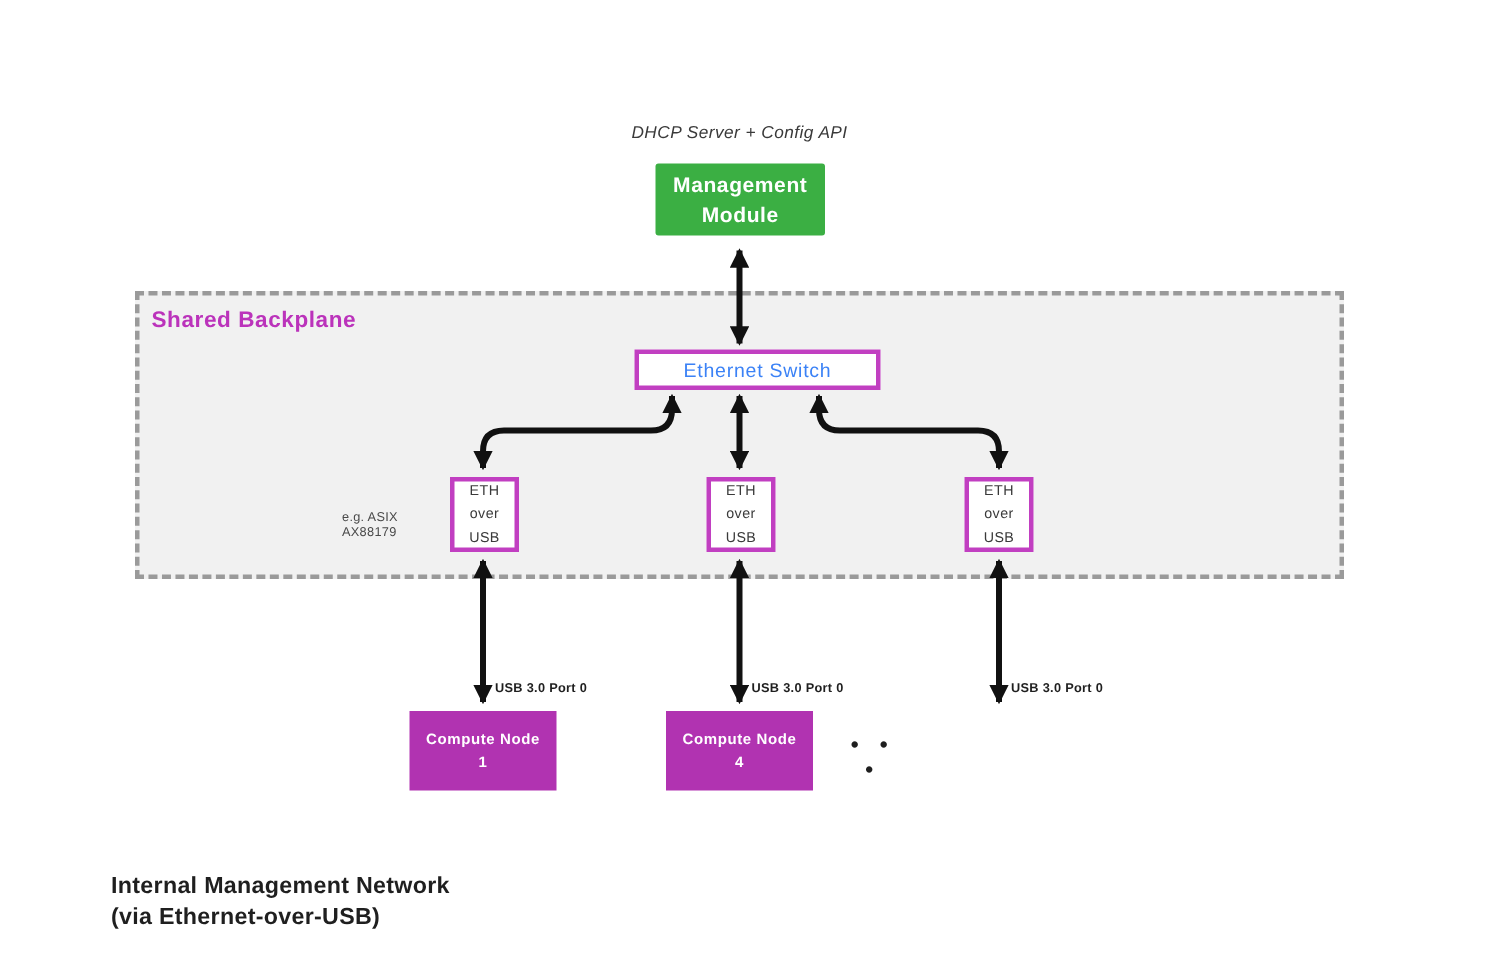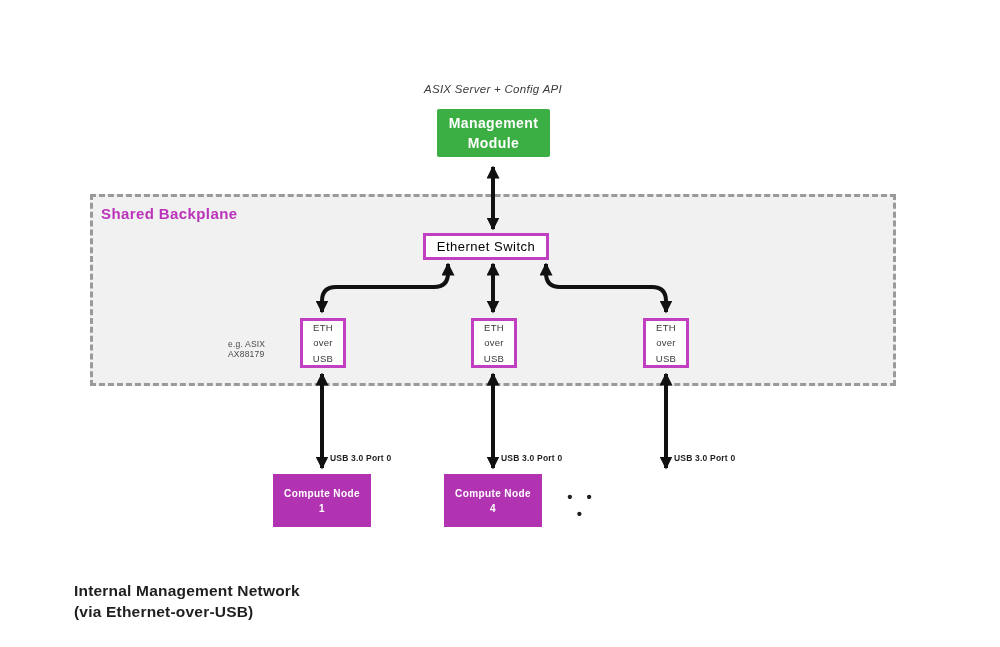--- a/index.html
+++ b/index.html
@@ -48,23 +48,23 @@
     color:#ffffff;font-size:14px;font-weight:bold;
     line-height:1.45;letter-spacing:.4px;
   }
   .mgmt .inner{width:100px;}
   .dhcp-label{
     left:393px;top:83px;width:200px;text-align:center;
     font-style:italic;font-size:11.5px;color:var(--text-dark);
     letter-spacing:.3px;z-index:3;
   }
   .switch{
-    left:423px;top:233px;width:126px;height:27px;
+    left:423px;top:233px;width:164px;height:27px;
     background:#ffffff;border:3px solid var(--magenta-border);
-    color:#000000;font-size:13px;letter-spacing:.5px;
+    color:#3b82f6;font-size:13px;letter-spacing:.5px;
   }
   .eth{
     width:46px;height:50px;top:318px;
     background:#ffffff;border:3px solid var(--magenta-border);
     color:var(--text-dark);font-size:9.5px;line-height:1.6;
     letter-spacing:.3px;
   }
   .eth .inner{width:32px;}
   .eth-0{left:300px;}
   .eth-1{left:471px;}
@@ -116,21 +116,21 @@
     </defs>
     <path d="M493,167 L493,229" marker-start="url(#ah)" marker-end="url(#ah)"></path>
     <path d="M448,264 L448,273 Q448,287 434,287 L336,287 Q322,287 322,301 L322,312" marker-start="url(#ah)" marker-end="url(#ah)"></path>
     <path d="M493,264 L493,312" marker-start="url(#ah)" marker-end="url(#ah)"></path>
     <path d="M546,264 L546,273 Q546,287 560,287 L652,287 Q666,287 666,301 L666,312" marker-start="url(#ah)" marker-end="url(#ah)"></path>
     <path d="M322,374 L322,468" marker-start="url(#ah)" marker-end="url(#ah)"></path>
     <path d="M493,374 L493,468" marker-start="url(#ah)" marker-end="url(#ah)"></path>
     <path d="M666,374 L666,468" marker-start="url(#ah)" marker-end="url(#ah)"></path>
   </svg>
 
-  <div class="abs dhcp-label">ASIX Server + Config API</div>
+  <div class="abs dhcp-label">DHCP Server + Config API</div>
 
   <div class="abs node mgmt">
     <div class="inner">Management Module</div>
   </div>
 
   <div class="abs backplane-label">Shared Backplane</div>
 
   <div class="abs node switch">
     <span>Ethernet Switch</span>
   </div>

